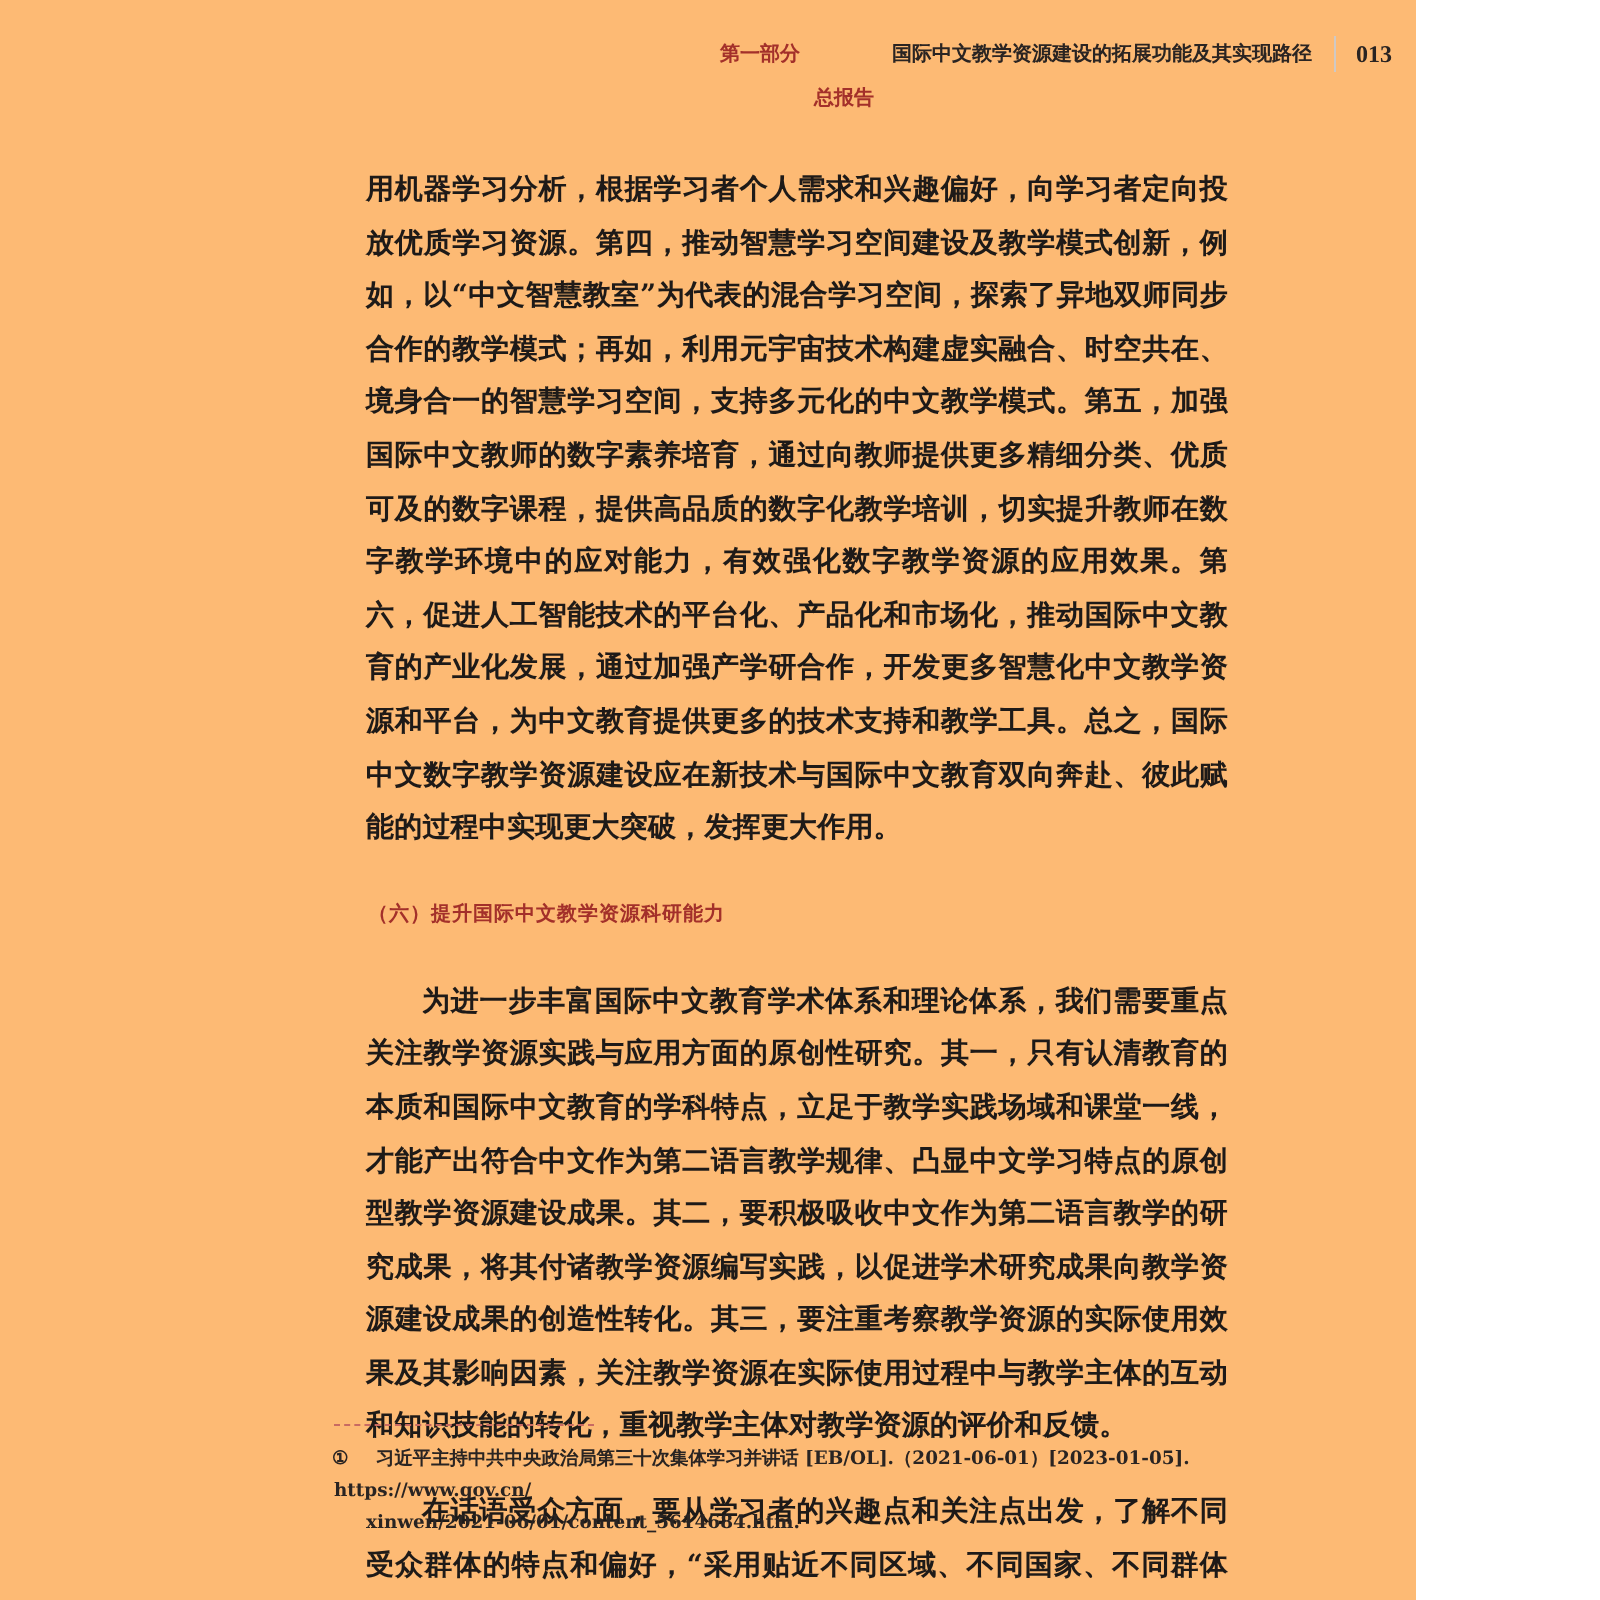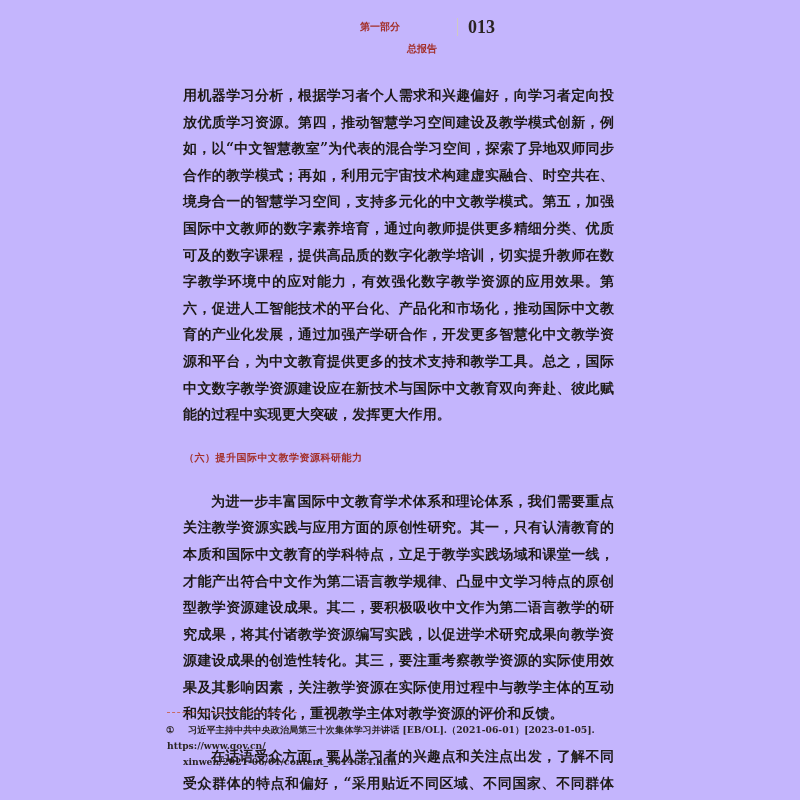--- a/index.html
+++ b/index.html
@@ -11,22 +11,22 @@
       width: 800px;
       height: 800px;
       position: relative;
       overflow: hidden;
       font-family: "DejaVu Serif", "Liberation Serif", serif;
       color: #1e1a18;
     }
     .page {
       position: absolute;
       left: 0; top: 0;
-      width: 800px; height: 800px;
-      background: #c4b5fd;
+      width: 708px; height: 800px;
+      background: #fdba74;
     }
     
     .running-header {
       position: absolute;
       top: 18px;
       left: 360px;
       height: 18px;
       display: flex;
       align-items: center;
       font-size: 10px;
@@ -47,21 +47,21 @@
     }
     .rh-divider {
       width: 1px;
       height: 18px;
       background: #cfc9c5;
       margin: 0 10px 0 11px;
     }
     .rh-page {
       color: #2a2422;
       font-family: "Liberation Serif", serif;
-      font-size: 18px;
+      font-size: 12px;
       font-weight: bold;
     }
 
     
     .content {
       position: absolute;
       left: 167px;
       top: 66px;
       width: 463px;
     }
@@ -125,20 +125,21 @@
     }
   </style>
 </head>
 <body>
 
 <div class="page">
 
   <div class="running-header">
     <span class="rh-part">第一部分</span>
     <span class="rh-section">总报告</span>
+    <span class="rh-title">国际中文教学资源建设的拓展功能及其实现路径</span>
     <span class="rh-divider"></span>
     <span class="rh-page">013</span>
   </div>
 
   <div class="content">
     <p class="para">用机器学习分析，根据学习者个人需求和兴趣偏好，向学习者定向投放优质学习资源。第四，推动智慧学习空间建设及教学模式创新，例如，以“中文智慧教室”为代表的混合学习空间，探索了异地双师同步合作的教学模式；再如，利用元宇宙技术构建虚实融合、时空共在、境身合一的智慧学习空间，支持多元化的中文教学模式。第五，加强国际中文教师的数字素养培育，通过向教师提供更多精细分类、优质可及的数字课程，提供高品质的数字化教学培训，切实提升教师在数字教学环境中的应对能力，有效强化数字教学资源的应用效果。第六，促进人工智能技术的平台化、产品化和市场化，推动国际中文教育的产业化发展，通过加强产学研合作，开发更多智慧化中文教学资源和平台，为中文教育提供更多的技术支持和教学工具。总之，国际中文数字教学资源建设应在新技术与国际中文教育双向奔赴、彼此赋能的过程中实现更大突破，发挥更大作用。</p>
 
     <h3 class="heading">（六）提升国际中文教学资源科研能力</h3>
 
     <p class="para indent">为进一步丰富国际中文教育学术体系和理论体系，我们需要重点关注教学资源实践与应用方面的原创性研究。其一，只有认清教育的本质和国际中文教育的学科特点，立足于教学实践场域和课堂一线，才能产出符合中文作为第二语言教学规律、凸显中文学习特点的原创型教学资源建设成果。其二，要积极吸收中文作为第二语言教学的研究成果，将其付诸教学资源编写实践，以促进学术研究成果向教学资源建设成果的创造性转化。其三，要注重考察教学资源的实际使用效果及其影响因素，关注教学资源在实际使用过程中与教学主体的互动和知识技能的转化，重视教学主体对教学资源的评价和反馈。</p>

